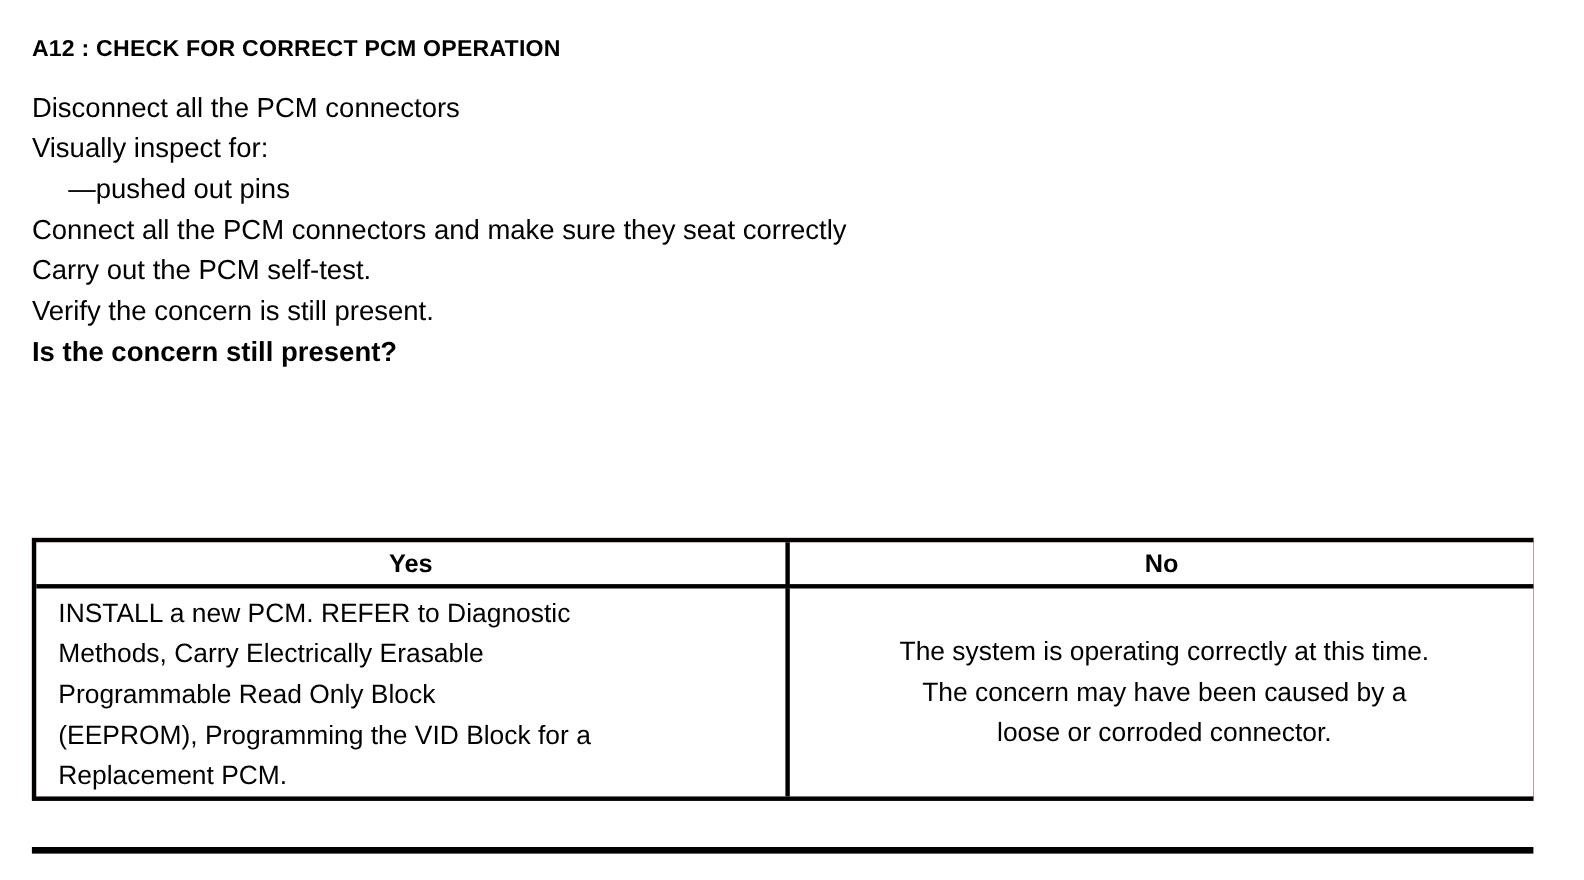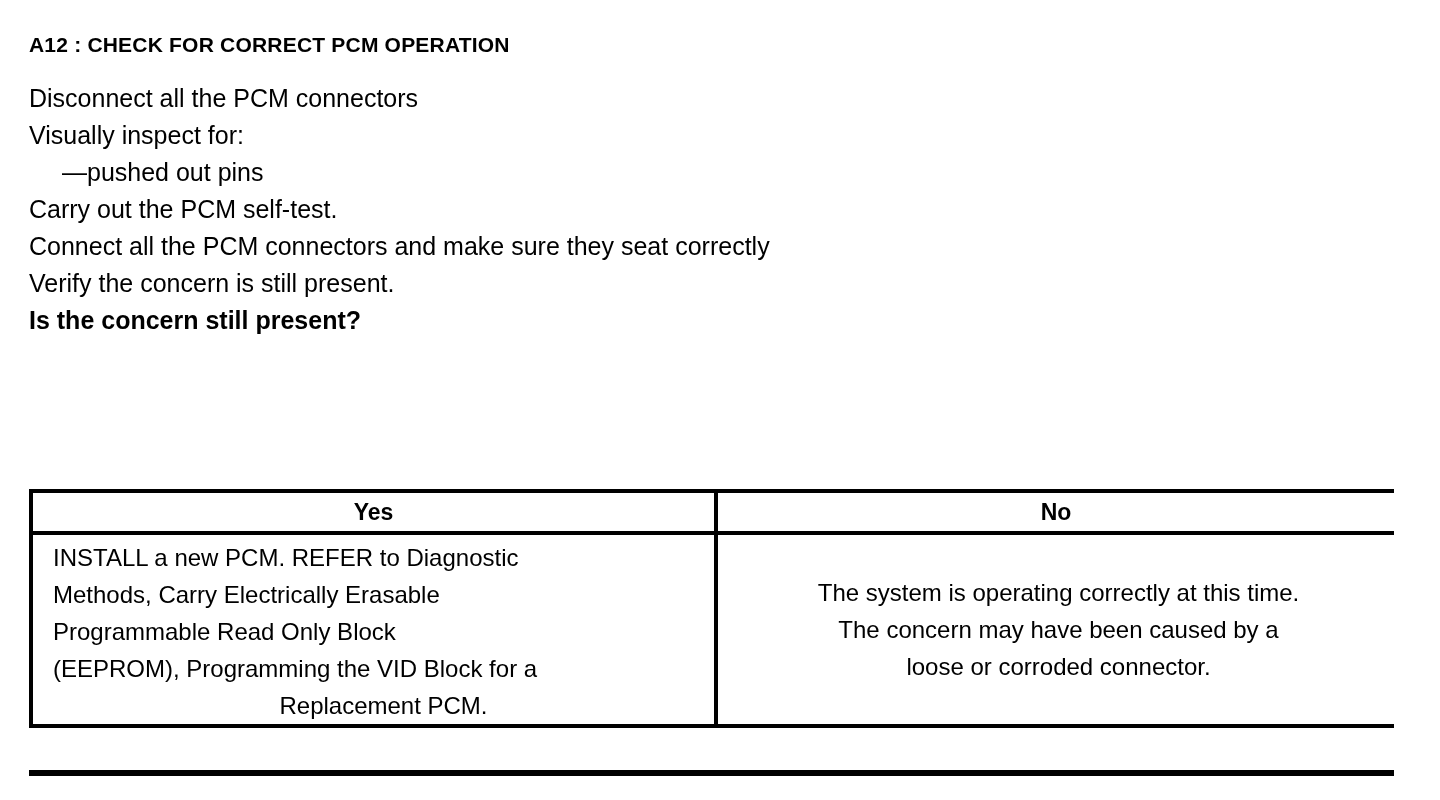--- a/index.html
+++ b/index.html
@@ -105,21 +105,21 @@
   }
 
   .cell-lines {
     display: block;
   }
   .cell-line {
     display: block;
     white-space: nowrap;
   }
   .cell-line.center {
-    text-align: center;
+    text-align: left;
   }
   .yes-cell-inner {
     padding-top: 4px;
     margin-left: 20px;
   }
   .no-cell-inner {
     padding-left: 5px;
   }
 
   
@@ -136,22 +136,22 @@
 <body>
 
 <div class="page">
 
   <div class="step-title">A12 : CHECK FOR CORRECT PCM OPERATION</div>
 
   <div class="body-block">
     <div class="body-line">Disconnect all the PCM connectors</div>
     <div class="body-line">Visually inspect for:</div>
     <div class="body-line indent">—pushed out pins</div>
+    <div class="body-line">Connect all the PCM connectors and make sure they seat correctly</div>
     <div class="body-line">Carry out the PCM self-test.</div>
-    <div class="body-line">Connect all the PCM connectors and make sure they seat correctly</div>
     <div class="body-line">Verify the concern is still present.</div>
     <div class="body-line bold">Is the concern still present?</div>
   </div>
 
   <div class="decision-table">
     <table>
       <colgroup>
         <col class="col-yes">
         <col class="col-no">
       </colgroup>

